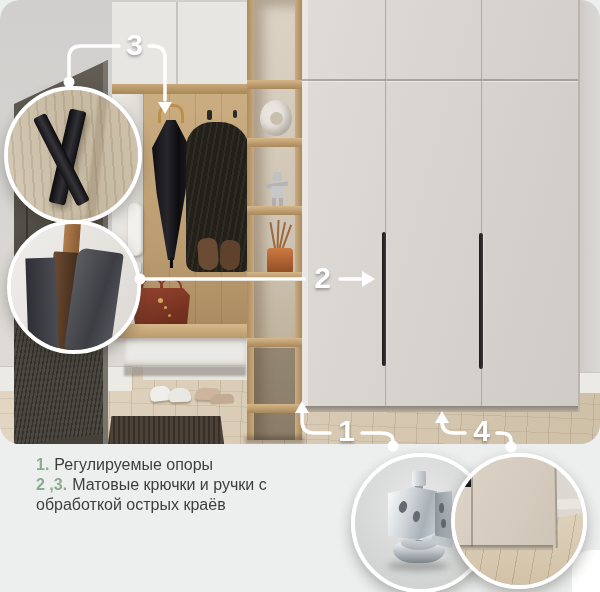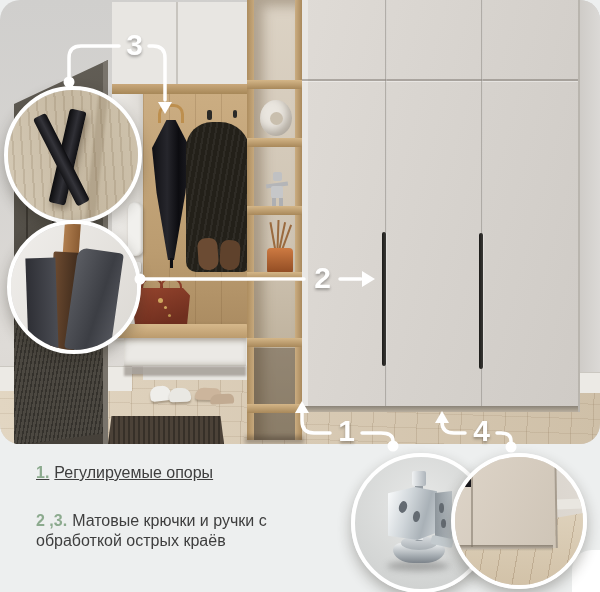--- a/index.html
+++ b/index.html
@@ -186,22 +186,22 @@
   .corner-card{left:572px;top:550px;width:60px;height:60px;background:#ffffff;border-radius:20px;}
 
   
   svg.callouts{left:0;top:0;width:600px;height:592px;pointer-events:none;}
   .co-num{position:absolute;transform:translate(-50%,-50%);color:#fff;font-weight:bold;
     font-size:30px;text-shadow:0 2px 3px rgba(0,0,0,.30);letter-spacing:-1px;}
 
   
   .legend{left:36px;top:455px;width:278px;color:#3e3e3e;font-size:16px;line-height:20px;}
   .legend p{margin:0;}
-  .legend .li1{margin-top:8px;text-decoration:underline;}
-  .legend .li2{margin-top:28px;}
+  .legend .li1{}
+  .legend .li2{margin-top:0;}
   .legend .li3{margin-top:12px;}
   .legend .num{color:#8caa8e;font-weight:bold;margin-right:5px;}
 </style>
 </head>
 <body>
 
 <div class="abs photo">
 
   <div class="abs floor"></div>
   <div class="abs baseboard" style="left:0;top:366px;width:16px;height:24px;"></div>

